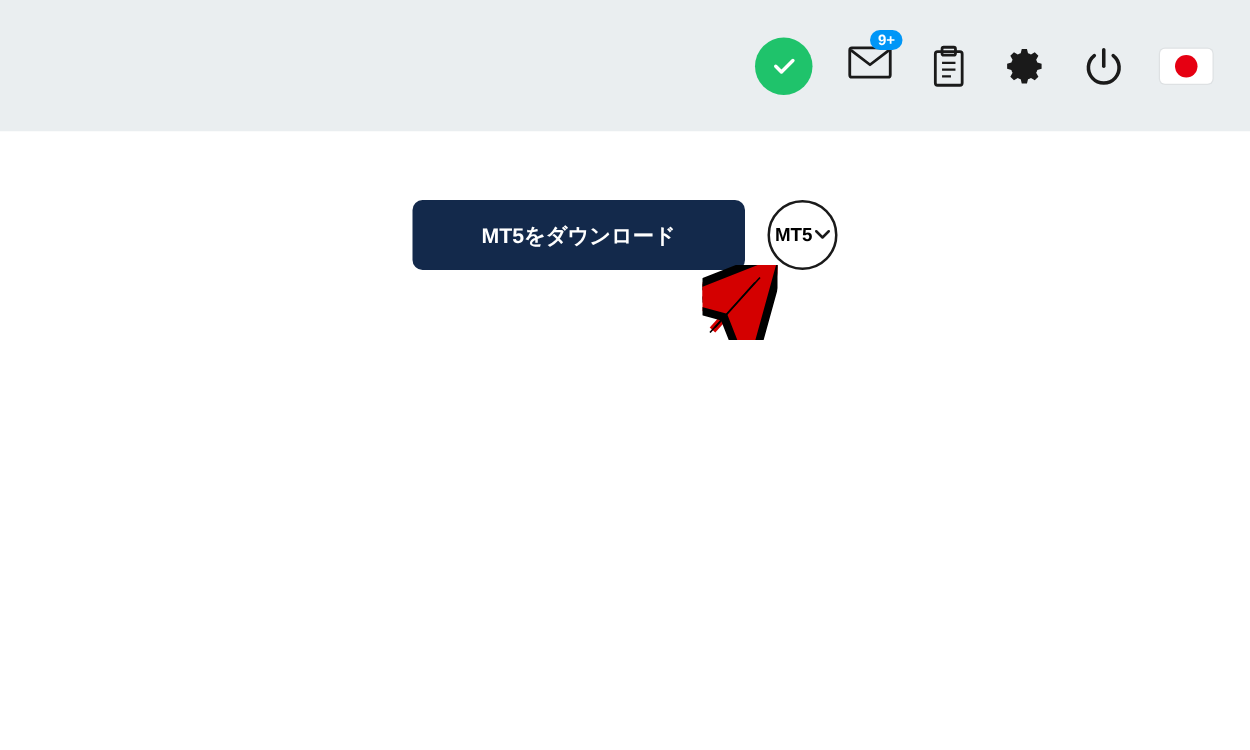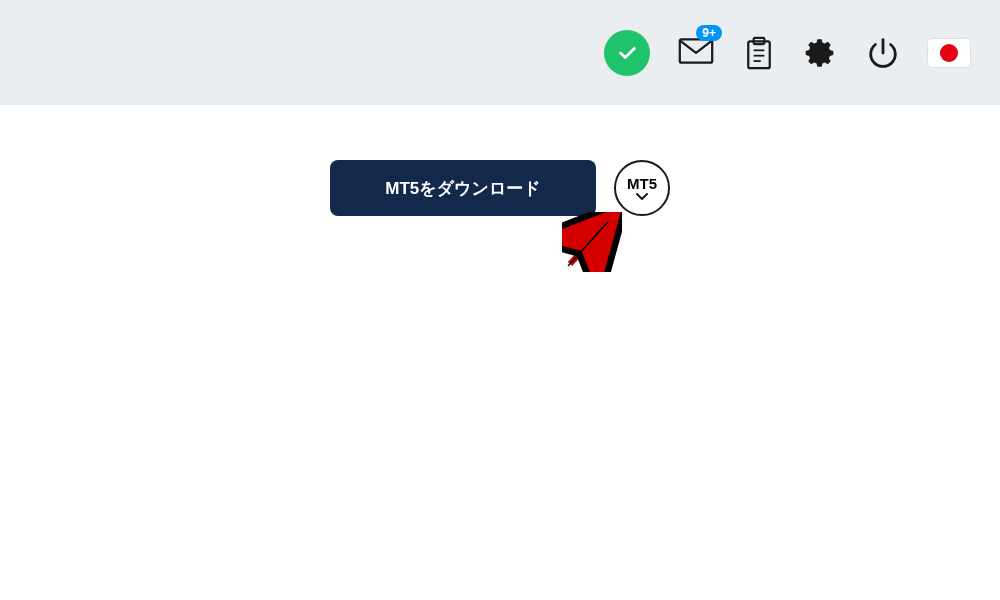--- a/index.html
+++ b/index.html
@@ -9,21 +9,21 @@
     .status-circle svg { width: 22px; height: 22px; }
     .mail-wrapper { position: relative; display: flex; align-items: center; }
     .mail-icon svg { width: 36px; height: 36px; }
     .badge { position: absolute; top: -8px; right: -8px; background: #0096f7; color: #fff; border-radius: 12px; font-size: 12px; font-weight: 700; padding: 2px 6px; line-height: 1; }
     .topicon svg { width: 34px; height: 34px; display: block; }
     .flag { width: 42px; height: 28px; border-radius: 4px; background: #fff; display: flex; align-items: center; justify-content: center; box-shadow: 0 0 0 1px rgba(0,0,0,0.05); }
     .flag-dot { width: 18px; height: 18px; border-radius: 50%; background: #e60012; }
     .content { padding: 55px 0 0 0; display: flex; justify-content: center; gap: 18px; align-items: center; position: relative; }
     .btn { height: 56px; border-radius: 8px; display: flex; align-items: center; justify-content: center; font-size: 17px; font-weight: 700; cursor: pointer; border: none; padding: 16px 24px; }
     .btn-download { background: #13294b; color: #fff; width: 266px; }
-    .mt5-circle { width: 56px; height: 56px; border-radius: 50%; border: 2.5px solid #1a1a1a; display: flex; flex-direction: column; align-items: center; justify-content: center; font-weight: 800; font-size: 15px; line-height: 1; gap: 2px; }
+    .mt5-circle { width: 56px; height: 56px; border-radius: 50%; border: 2.5px solid #1a1a1a; display: flex; align-items: center; justify-content: center; font-weight: 800; font-size: 15px; line-height: 1; gap: 2px; }
     .mt5-circle svg { width: 12px; height: 8px; }
     .btn-deposit { background: #1ea821; color: #fff; width: 160px; gap: 10px; }
     .btn-deposit svg { width: 18px; height: 18px; }
     .btn-action { background: #e8eceb; color: #2b3a3e; width: 200px; gap: 12px; font-weight: 600; }
     .btn-action svg { width: 14px; height: 9px; }
     .arrow { position: absolute; left: 562px; top: 212px; pointer-events: none; }
   </style>
 </head>
 <body>
 

